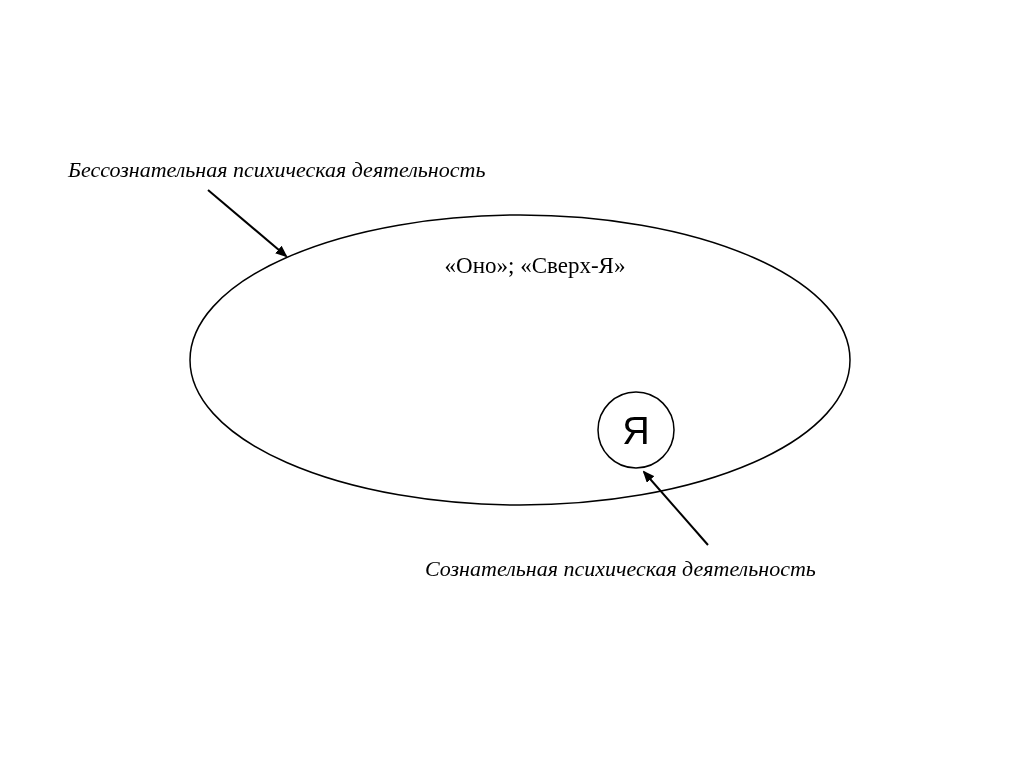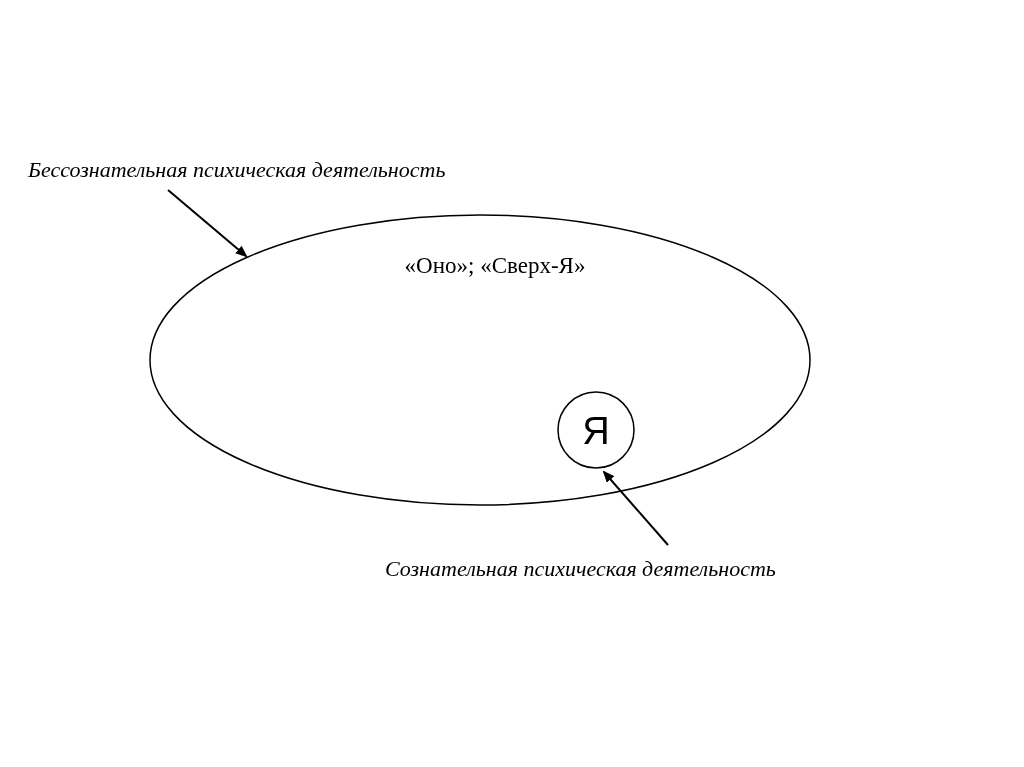--- a/index.html
+++ b/index.html
@@ -7,20 +7,21 @@
     padding: 0;
     background: #ffffff;
   }
   .canvas {
     position: relative;
     width: 964px;
     height: 767px;
     background: #ffffff;
     overflow: hidden;
     font-family: "Liberation Serif", serif;
+    padding-left: 40px;
   }
   svg {
     display: block;
   }
   .label-italic {
     font-family: "Liberation Serif", serif;
     font-style: italic;
     font-size: 22px;
     fill: #000000;
   }

